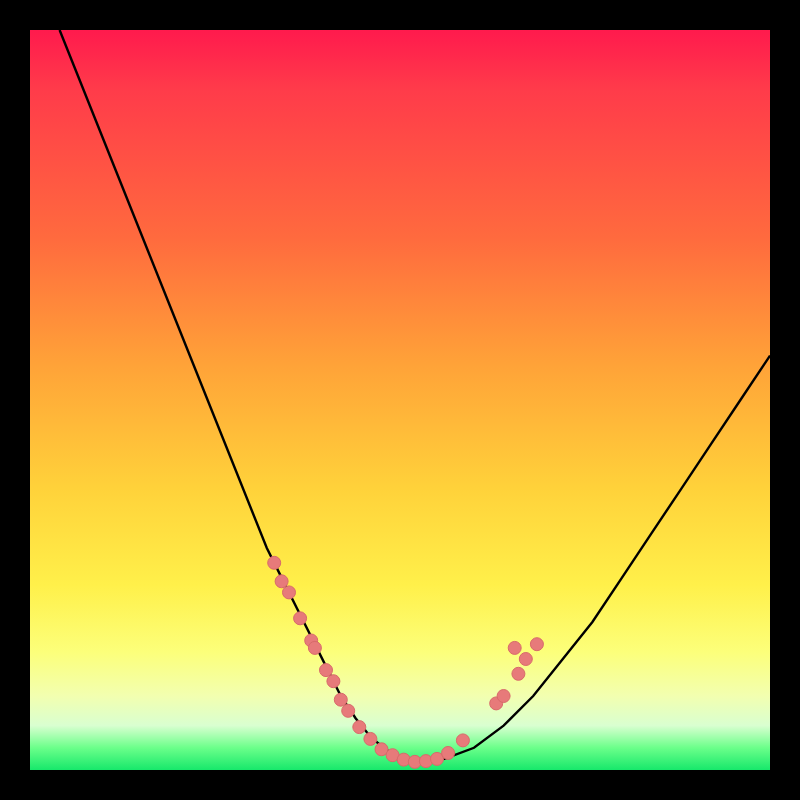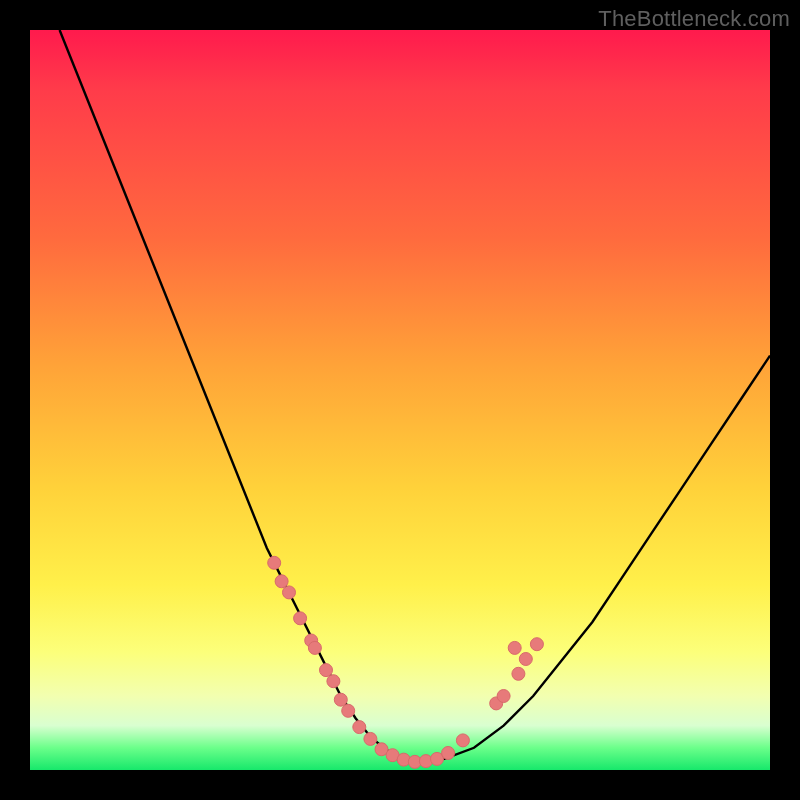--- a/index.html
+++ b/index.html
@@ -55,21 +55,20 @@
     left: 0;
     top: 0;
     width: 740px;
     height: 740px;
   }
 </style>
 </head>
 <body>
 
 <div class="frame">
-  <div class="watermark">TheBottleneck.com</div>
   <div class="plot">
     <svg class="curve" viewBox="0 0 740 740" preserveAspectRatio="none">
       <path id="curve-path" fill="none" stroke="#000000" stroke-width="2.4" d="M29.60 0.00 L44.40 37.00 L59.20 74.00 L74.00 111.00 L88.80 148.00 L103.60 185.00 L118.40 222.00 L133.20 259.00 L148.00 296.00 L162.80 333.00 L177.60 370.00 L192.40 407.00 L207.20 444.00 L222.00 481.00 L236.80 518.00 L251.60 547.60 L266.40 577.20 L281.20 606.80 L296.00 636.40 L310.80 666.00 L325.60 688.20 L340.40 706.70 L355.20 719.28 L370.00 727.42 L384.80 731.12 L414.40 728.90 L444.00 717.80 L473.60 695.60 L503.20 666.00 L532.80 629.00 L562.40 592.00 L592.00 547.60 L621.60 503.20 L651.20 458.80 L680.80 414.40 L710.40 370.00 L740.00 325.60"></path>
       <g id="markers">
           <circle cx="244.20" cy="532.80" r="6.5" fill="#e77a7a" stroke="#d86a6a" stroke-width="1"></circle>
           <circle cx="251.60" cy="551.30" r="6.5" fill="#e77a7a" stroke="#d86a6a" stroke-width="1"></circle>
           <circle cx="259.00" cy="562.40" r="6.5" fill="#e77a7a" stroke="#d86a6a" stroke-width="1"></circle>
           <circle cx="270.10" cy="588.30" r="6.5" fill="#e77a7a" stroke="#d86a6a" stroke-width="1"></circle>
           <circle cx="281.20" cy="610.50" r="6.5" fill="#e77a7a" stroke="#d86a6a" stroke-width="1"></circle>
           <circle cx="284.90" cy="617.90" r="6.5" fill="#e77a7a" stroke="#d86a6a" stroke-width="1"></circle>

